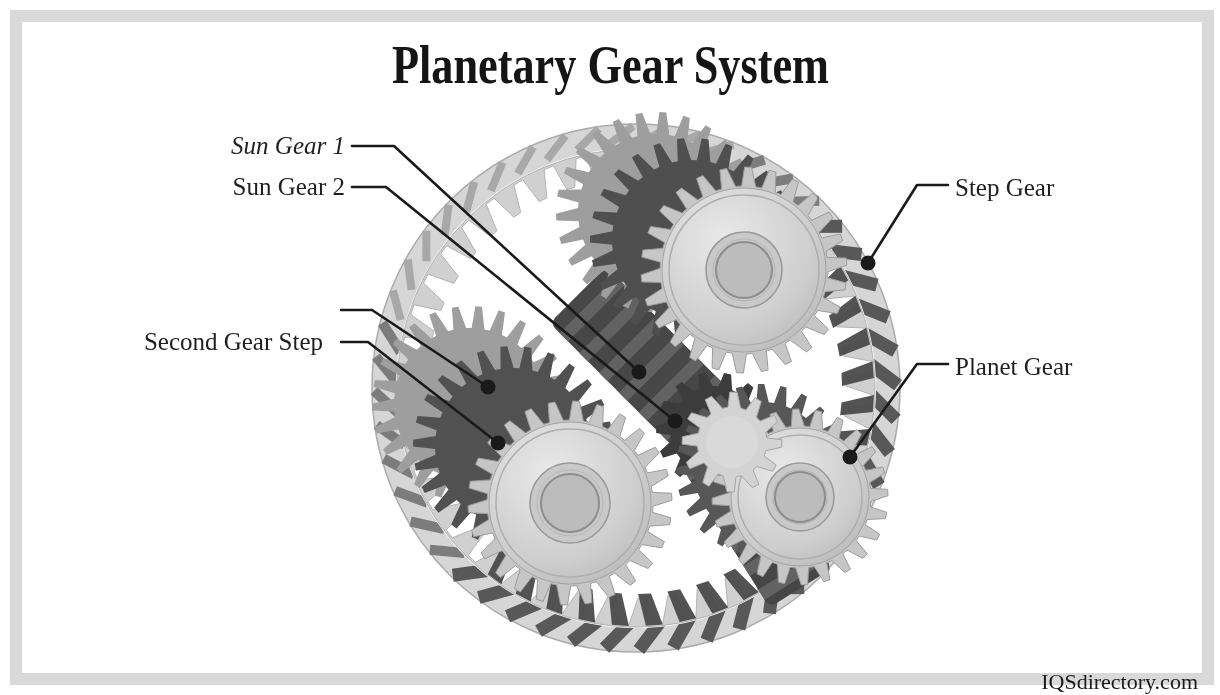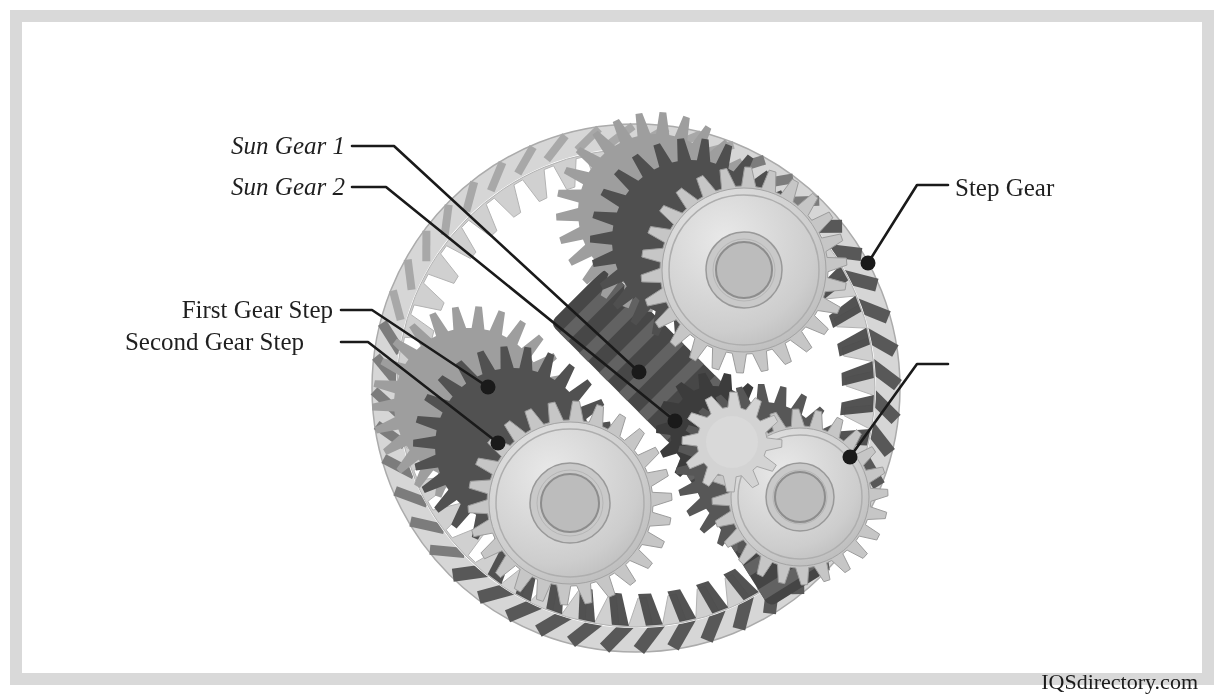--- a/index.html
+++ b/index.html
@@ -9,21 +9,21 @@
          border:12px solid #d9d9d9;pointer-events:none;}
   .title-wrap{position:absolute;left:0;right:0;top:34px;text-align:center;}
   .title-wrap span{display:inline-block;transform:scaleX(0.82);transform-origin:center;
          font-size:54px;font-weight:700;color:#151515;letter-spacing:0px;white-space:nowrap;}
   .gfx{position:absolute;left:0;top:0;width:1220px;height:695px;}
   .lbl{position:absolute;font-size:25px;line-height:30px;color:#1f1f1f;white-space:nowrap;}
   .lbl.right-anchored{text-align:right;}
   #lbl-sun1{top:131px;right:875px;}
   #lbl-sun2{top:172px;right:875px;}
   #lbl-first{top:295px;right:887px;}
-  #lbl-second{top:327px;right:916px;}
+  #lbl-second{top:327px;right:897px;}
   #lbl-ring{top:173px;left:955px;}
   #lbl-planet{top:352px;left:955px;}
   .watermark{position:absolute;top:664px;right:22px;font-size:22px;line-height:36px;
          color:#1b1b1b;white-space:nowrap;}
 </style>
 </head>
 <body>
 
 <div class="stage" style="background: rgb(255, 255, 255);">
 
@@ -185,21 +185,24 @@
         <circle cx="868" cy="263" r="7.5" fill="#1a1a1a"></circle>
       </g>
       <g>
         <polyline points="948,364 917,364 850,457" fill="none" stroke="#1a1a1a" stroke-width="2.6" stroke-linejoin="round" stroke-linecap="round"></polyline>
         <circle cx="850" cy="457" r="7.5" fill="#1a1a1a"></circle>
       </g>
     </svg>
 
   <div class="frame" style="border-color: rgb(217, 217, 217);"></div>
 
+  <div class="title-wrap">
+    <span>Planetary Gear System</span>
+  </div>
 
   <div class="lbl right-anchored" id="lbl-sun1" style="color: rgb(31, 31, 31); font-style: italic;"><span>Sun Gear 1</span></div>
-  <div class="lbl right-anchored" id="lbl-sun2" style="color: rgb(31, 31, 31); font-style: italic;"><span>Sun Gear 2</span></div>
-  <div class="lbl right-anchored" id="lbl-first" style="color: rgb(31, 31, 31);"><span>First Gear Step</span></div>
+  <div class="lbl right-anchored" id="lbl-sun2" style="color: rgb(31, 31, 31);"><span>Sun Gear 2</span></div>
   <div class="lbl right-anchored" id="lbl-second" style="color: rgb(31, 31, 31);"><span>Second Gear Step</span></div>
   <div class="lbl" id="lbl-ring" style="color: rgb(31, 31, 31);"><span>Step Gear</span></div>
+  <div class="lbl" id="lbl-planet" style="color: rgb(31, 31, 31);"><span>Planet Gear</span></div>
 
   <div class="watermark">IQSdirectory.com</div>
 </div>
 
 </body></html>

